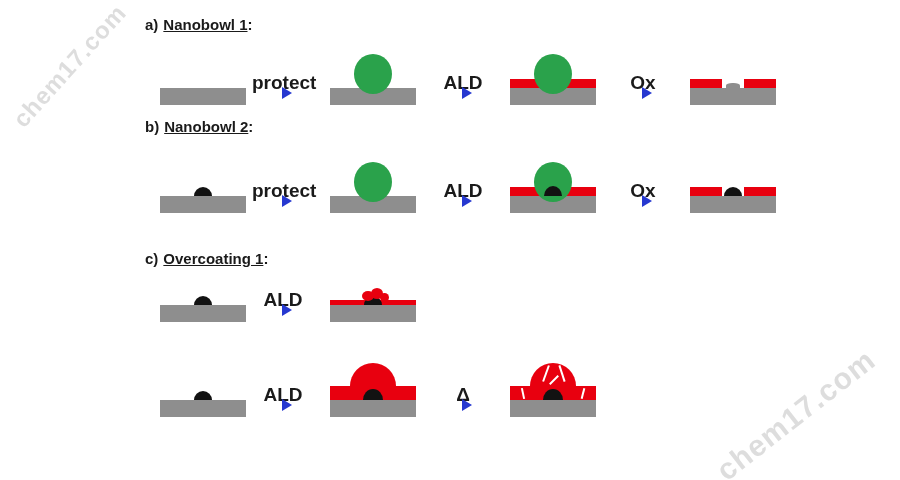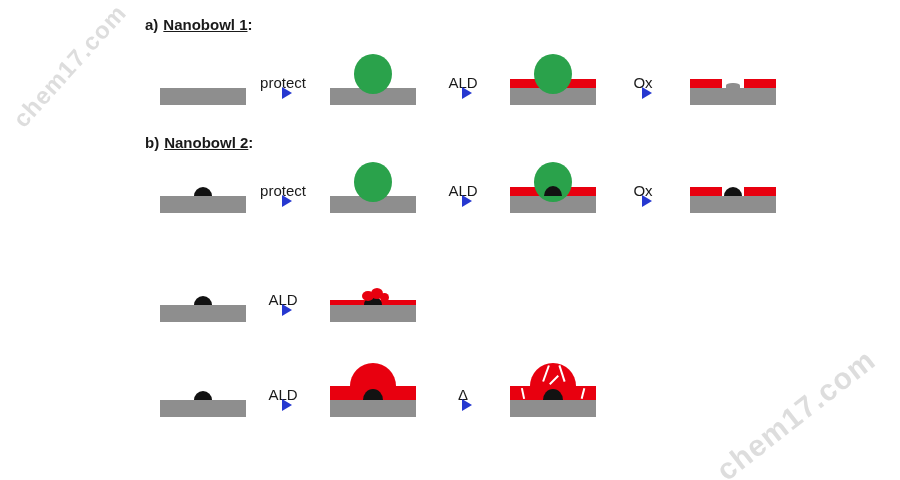--- a/index.html
+++ b/index.html
@@ -13,21 +13,21 @@
     white-space:nowrap;letter-spacing:1px;pointer-events:none;
   }
   .wm-tl{left:-8px;top:52px;font-size:24px;transform:rotate(-48deg);}
   .wm-br{left:700px;top:398px;font-size:30px;transform:rotate(-38deg);}
   
   .row-label{position:absolute;font-size:15px;font-weight:bold;}
   .row-label .pfx{margin-right:5px;}
   .row-label .u{text-decoration:underline;margin-top:40px;}
   
   .arrow{position:absolute;width:62px;text-align:center;}
-  .arrow .lbl{display:block;height:18px;line-height:18px;font-size:15px;font-weight:400;}
+  .arrow .lbl{display:block;height:18px;line-height:18px;font-size:19px;font-weight:700;}
   .arrow .shaft{position:relative;height:3px;background:var(--c-arrow,#2438d2);margin-top:3px;}
   .arrow .shaft:after{
     content:"";position:absolute;right:-9px;top:-5px;width:0;height:0;
     border-left:10px solid var(--c-arrow,#2438d2);
     border-top:6.5px solid transparent;border-bottom:6.5px solid transparent;
   }
   
   .substrate{position:absolute;width:86px;height:17px;background:var(--c-substrate,#8e8e8e);}
   .film{position:absolute;background:var(--c-film,#e60012);}
   .mask{position:absolute;background:var(--c-mask,#2fa24b);border-radius:50%;}
@@ -71,21 +71,21 @@
   <div class="arrow" style="left:612px;top:74px;">
     <span class="lbl">Ox</span>
     <span class="shaft"></span>
   </div>
 
   <div class="substrate" style="left:690px;top:88px;"></div>
   <div class="film" style="left:690px;top:79px;width:32px;height:9px;"></div>
   <div class="film" style="left:744px;top:79px;width:32px;height:9px;"></div>
   <div class="notch" style="left:726px;top:83px;width:14px;height:5px;"></div>
 
-  <div class="row-label" style="left:145px;top:134px;">
+  <div class="row-label" style="left:145px;top:118px;">
     <span class="pfx">b)</span><span class="u">Nanobowl 2</span><span>:</span>
   </div>
 
   <div class="substrate" style="left:160px;top:196px;"></div>
   <div class="particle" style="left:194px;top:187px;width:18px;height:9px;"></div>
 
   <div class="arrow" style="left:252px;top:182px;">
     <span class="lbl">protect</span>
     <span class="shaft"></span>
   </div>
@@ -106,20 +106,23 @@
   <div class="arrow" style="left:612px;top:182px;">
     <span class="lbl">Ox</span>
     <span class="shaft"></span>
   </div>
 
   <div class="substrate" style="left:690px;top:196px;"></div>
   <div class="film" style="left:690px;top:187px;width:32px;height:9px;"></div>
   <div class="film" style="left:744px;top:187px;width:32px;height:9px;"></div>
   <div class="particle" style="left:724px;top:187px;width:18px;height:9px;"></div>
 
+  <div class="row-label" style="left:145px;top:250px;">
+    <span class="pfx">c)</span><span class="u">Overcoating 1</span><span>:</span>
+  </div>
 
   <div class="substrate" style="left:160px;top:305px;"></div>
   <div class="particle" style="left:194px;top:296px;width:18px;height:9px;"></div>
 
   <div class="arrow" style="left:252px;top:291px;">
     <span class="lbl">ALD</span>
     <span class="shaft"></span>
   </div>
 
   <div class="substrate" style="left:330px;top:305px;"></div>

